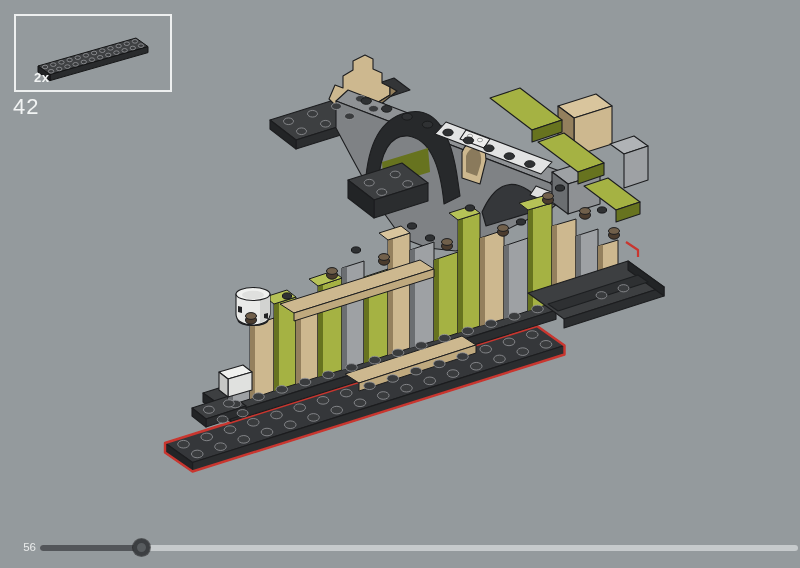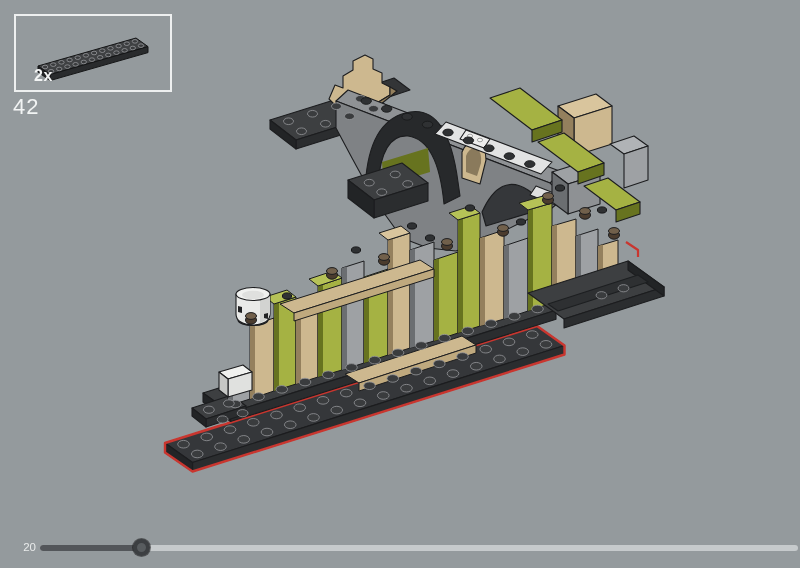--- a/index.html
+++ b/index.html
@@ -9,21 +9,21 @@
     font-family:"Liberation Sans",sans-serif;
     user-select:none;
   }
   .parts-panel{
     position:absolute;left:14px;top:14px;width:158px;height:78px;
     border:2px solid var(--panelBorder,#eef0f0);box-sizing:border-box;
   }
   .parts-panel svg{position:absolute;left:0;top:0;}
   .part-count{
     position:absolute;left:18px;bottom:5px;
-    font-size:16px;font-weight:bold;letter-spacing:.5px;color:var(--text,#f2f4f4);
+    font-size:13px;font-weight:bold;letter-spacing:.5px;color:var(--text,#f2f4f4);
   }
   .step-number{
     position:absolute;left:13px;top:94px;
     font-size:22px;font-weight:300;letter-spacing:1px;color:var(--text,#f2f4f4);
   }
   .model-svg{position:absolute;left:0;top:0;}
   .slider{position:absolute;left:0;top:0;width:800px;height:568px;pointer-events:none;}
   .slider *{pointer-events:auto;}
   .slider-label{
     position:absolute;left:12px;top:541px;width:24px;text-align:right;
@@ -326,19 +326,19 @@
           <ellipse cx="470" cy="208" rx="4.6" ry="3.1" fill="#2f3133" stroke="#17181a" stroke-width="1"></ellipse>
           <ellipse cx="521" cy="222" rx="4.6" ry="3.1" fill="#2f3133" stroke="#17181a" stroke-width="1"></ellipse>
           <ellipse cx="560" cy="188" rx="4.6" ry="3.1" fill="#2f3133" stroke="#17181a" stroke-width="1"></ellipse>
           <ellipse cx="602" cy="210" rx="4.6" ry="3.1" fill="#2f3133" stroke="#17181a" stroke-width="1"></ellipse>
           <ellipse cx="430" cy="238" rx="4.6" ry="3.1" fill="#2f3133" stroke="#17181a" stroke-width="1"></ellipse>
         </g>
     </g>
   </svg>
 
   <div class="slider">
-    <div class="slider-label">20</div>
+    <div class="slider-label">56</div>
     <div class="slider-track">
       <div class="slider-fill" id="slider-fill" style="width: 101.572px;"></div>
       <div class="slider-thumb" id="slider-thumb" style="left: 93.072px;"></div>
     </div>
   </div>
 </div>
 
 </body></html>

